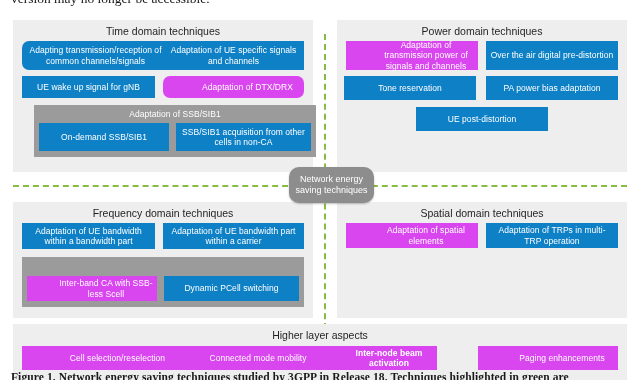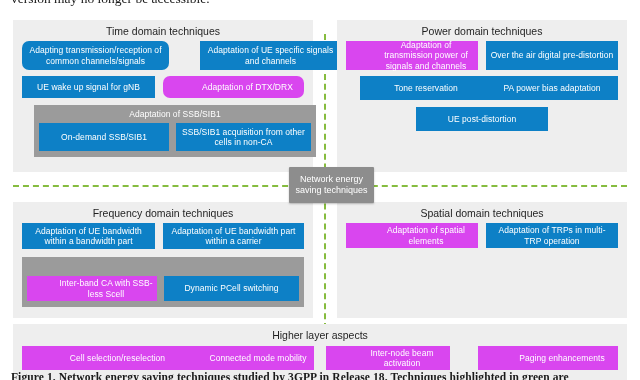--- a/index.html
+++ b/index.html
@@ -120,21 +120,21 @@
   }
 
   
   #center-node {
     position: absolute;
     left: 289px;
     top: 151px;
     width: 85px;
     height: 36px;
     background: #8d8d8d;
-    border-radius: 1px;
+    border-radius: 10px;
     display: flex;
     align-items: center;
     justify-content: center;
     text-align: center;
     color: #ffffff;
     font-size: 9px;
     line-height: 11px;
     box-shadow: 0 1px 2px rgba(0,0,0,.25);
     z-index: 5;
   }
@@ -146,37 +146,37 @@
 
 <div id="figure">
 
   <div class="sep-v"></div>
   <div class="sep-h"></div>
 
   <div class="panel" id="panel-time">
     <div class="panel-title">Time domain techniques</div>
 
     <div class="box blue" style="left:9px;  top:21px; width:147px; height:29px;border-radius:7px;">Adapting transmission/reception of common channels/signals</div>
-    <div class="box blue" style="left:150px;top:21px; width:141px; height:29px;margin-left:37px;">Adaptation of UE specific signals and channels</div>
+    <div class="box blue" style="left:150px;top:21px; width:141px; height:29px;">Adaptation of UE specific signals and channels</div>
     <div class="box blue" style="left:9px;  top:56px; width:133px; height:22px;">UE wake up signal for gNB</div>
     <div class="box green" style="left:150px;top:56px; width:141px; height:22px;border-radius:7px;">Adaptation of DTX/DRX</div>
 
     <div class="box group" style="left:9px; top:85px; width:282px; height:52px; display:block;margin-left:12px;">
       <div class="group-title">Adaptation of SSB/SIB1</div>
       <div class="box blue" style="left:5px;  top:18px; width:130px; height:28px;">On-demand SSB/SIB1</div>
       <div class="box blue" style="left:142px;top:18px; width:135px; height:28px;">SSB/SIB1 acquisition from other cells in non-CA</div>
     </div>
   </div>
 
   <div class="panel" id="panel-power">
     <div class="panel-title">Power domain techniques</div>
 
     <div class="box green" style="left:9px;  top:21px; width:132px; height:29px;">Adaptation of transmission power of signals and channels</div>
     <div class="box blue" style="left:149px;top:21px; width:132px; height:29px;">Over the air digital pre-distortion</div>
-    <div class="box blue" style="left:23px;  top:56px; width:132px; height:24px;">Tone reservation</div>
+    <div class="box blue" style="left:7px;  top:56px; width:132px; height:24px;">Tone reservation</div>
     <div class="box blue" style="left:149px;top:56px; width:132px; height:24px;">PA power bias adaptation</div>
     <div class="box blue" style="left:79px; top:87px; width:132px; height:24px;">UE post-distortion</div>
   </div>
 
   <div class="panel" id="panel-freq">
     <div class="panel-title">Frequency domain techniques</div>
 
     <div class="box blue" style="left:9px;  top:21px; width:133px; height:26px;">Adaptation of UE bandwidth within a bandwidth part</div>
     <div class="box blue" style="left:150px;top:21px; width:141px; height:26px;">Adaptation of UE bandwidth part within a carrier</div>
 
@@ -191,21 +191,21 @@
 
     <div class="box green" style="left:9px;  top:21px; width:132px; height:25px;">Adaptation of spatial elements</div>
     <div class="box blue" style="left:149px;top:21px; width:132px; height:25px;">Adaptation of TRPs in multi-TRP operation</div>
   </div>
 
   <div class="panel" id="panel-higher">
     <div class="panel-title">Higher layer aspects</div>
 
     <div class="box green" style="left:9px;  top:22px; width:163px; height:24px;">Cell selection/reselection</div>
     <div class="box green" style="left:161px;top:22px; width:140px; height:24px;">Connected mode mobility</div>
-    <div class="box green" style="left:313px;top:22px; width:124px; height:24px;">Inter-node beam activation</div>
+    <div class="box green" style="left:300px;top:22px; width:124px; height:24px;font-weight:bold;">Inter-node beam activation</div>
     <div class="box green" style="left:465px;top:22px; width:140px; height:24px;">Paging enhancements</div>
   </div>
 
   <div id="center-node">
     <span>Network energy saving techniques</span>
   </div>
 
 </div>
 
 <div class="doc-line" id="doc-bottom">Figure 1. Network energy saving techniques studied by 3GPP in Release 18. Techniques highlighted in green are</div>

